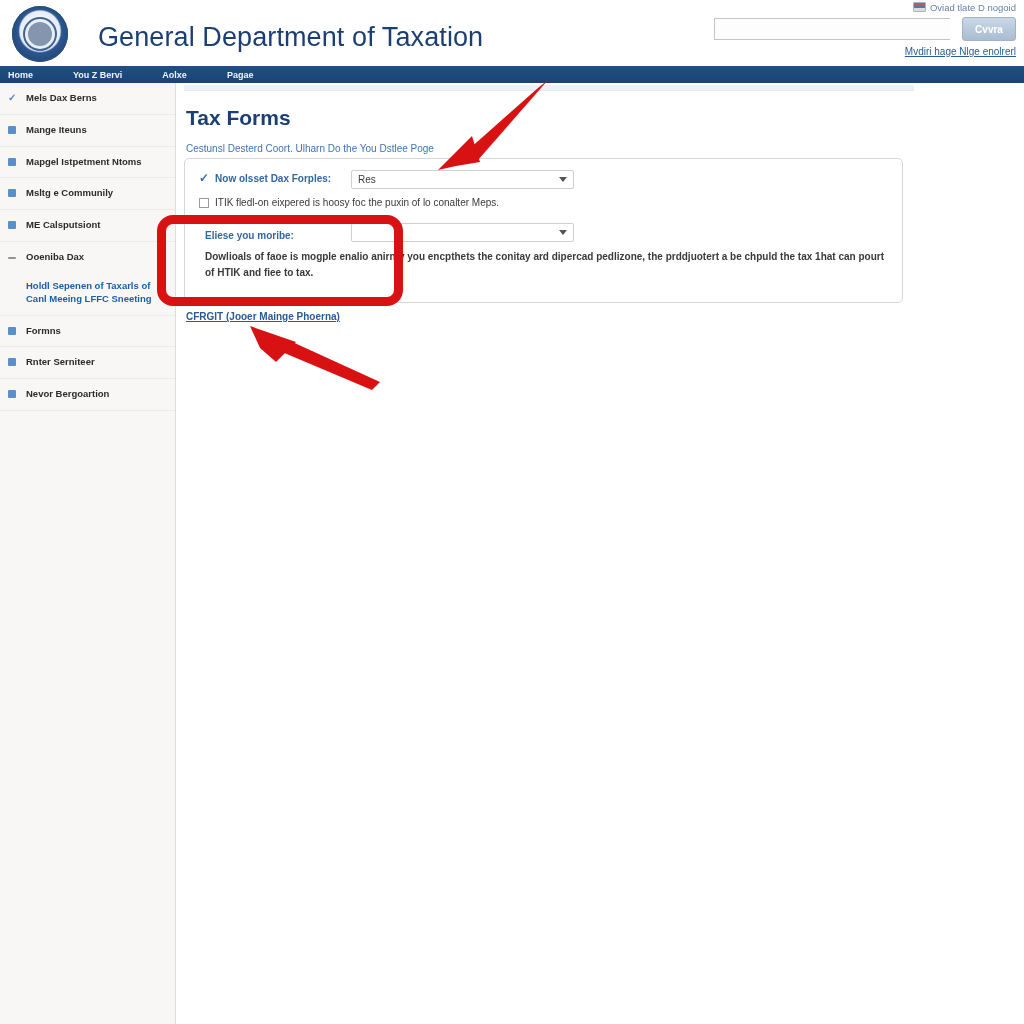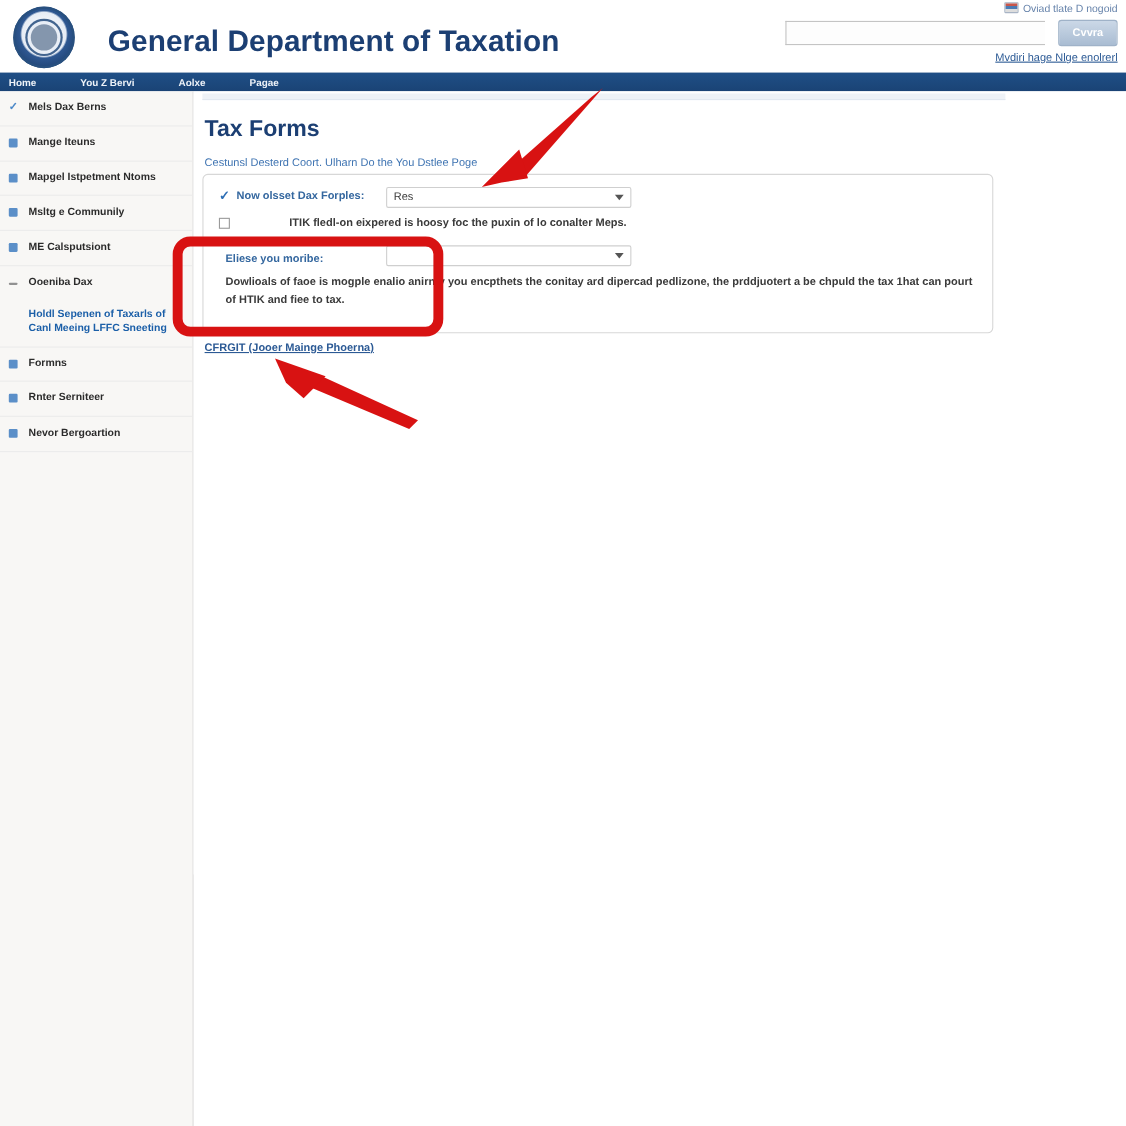--- a/index.html
+++ b/index.html
@@ -40,21 +40,21 @@
     transform: translate(-50%, -50%);
     width: 24px; height: 24px;
     border-radius: 50%;
     background: #8496ad;
     box-shadow: 0 0 0 3px #e9eef6, 0 0 0 5px #42648f;
   }
   .site-title {
     position: absolute;
     left: 98px; top: 22px;
     font-size: 27px;
-    font-weight: bold;
+    font-weight: normal;
     color: #1c3f73;
     letter-spacing: 0.1px;
     white-space: nowrap;
   }
 
   
   .header-right {
     position: absolute;
     right: 8px; top: 2px;
     width: 320px;
@@ -289,25 +289,24 @@
   }
   .chkbox {
     width: 10px; height: 10px;
     border: 1px solid #9a9a9a;
     background: #fff;
     margin-right: 6px;
     box-sizing: border-box;
   }
   .plain-text {
     font-size: 10px;
-    font-weight: bold;
+    font-weight: normal;
     color: #3a3a3a;
     filter: blur(0.55px);
     white-space: nowrap;
-    margin-left: 48px;
   }
   .row3 {
     position: absolute;
     left: 20px; top: 66px;
   }
   .body-para {
     position: absolute;
     left: 20px; top: 90px;
     width: 684px;
     font-size: 10px;

